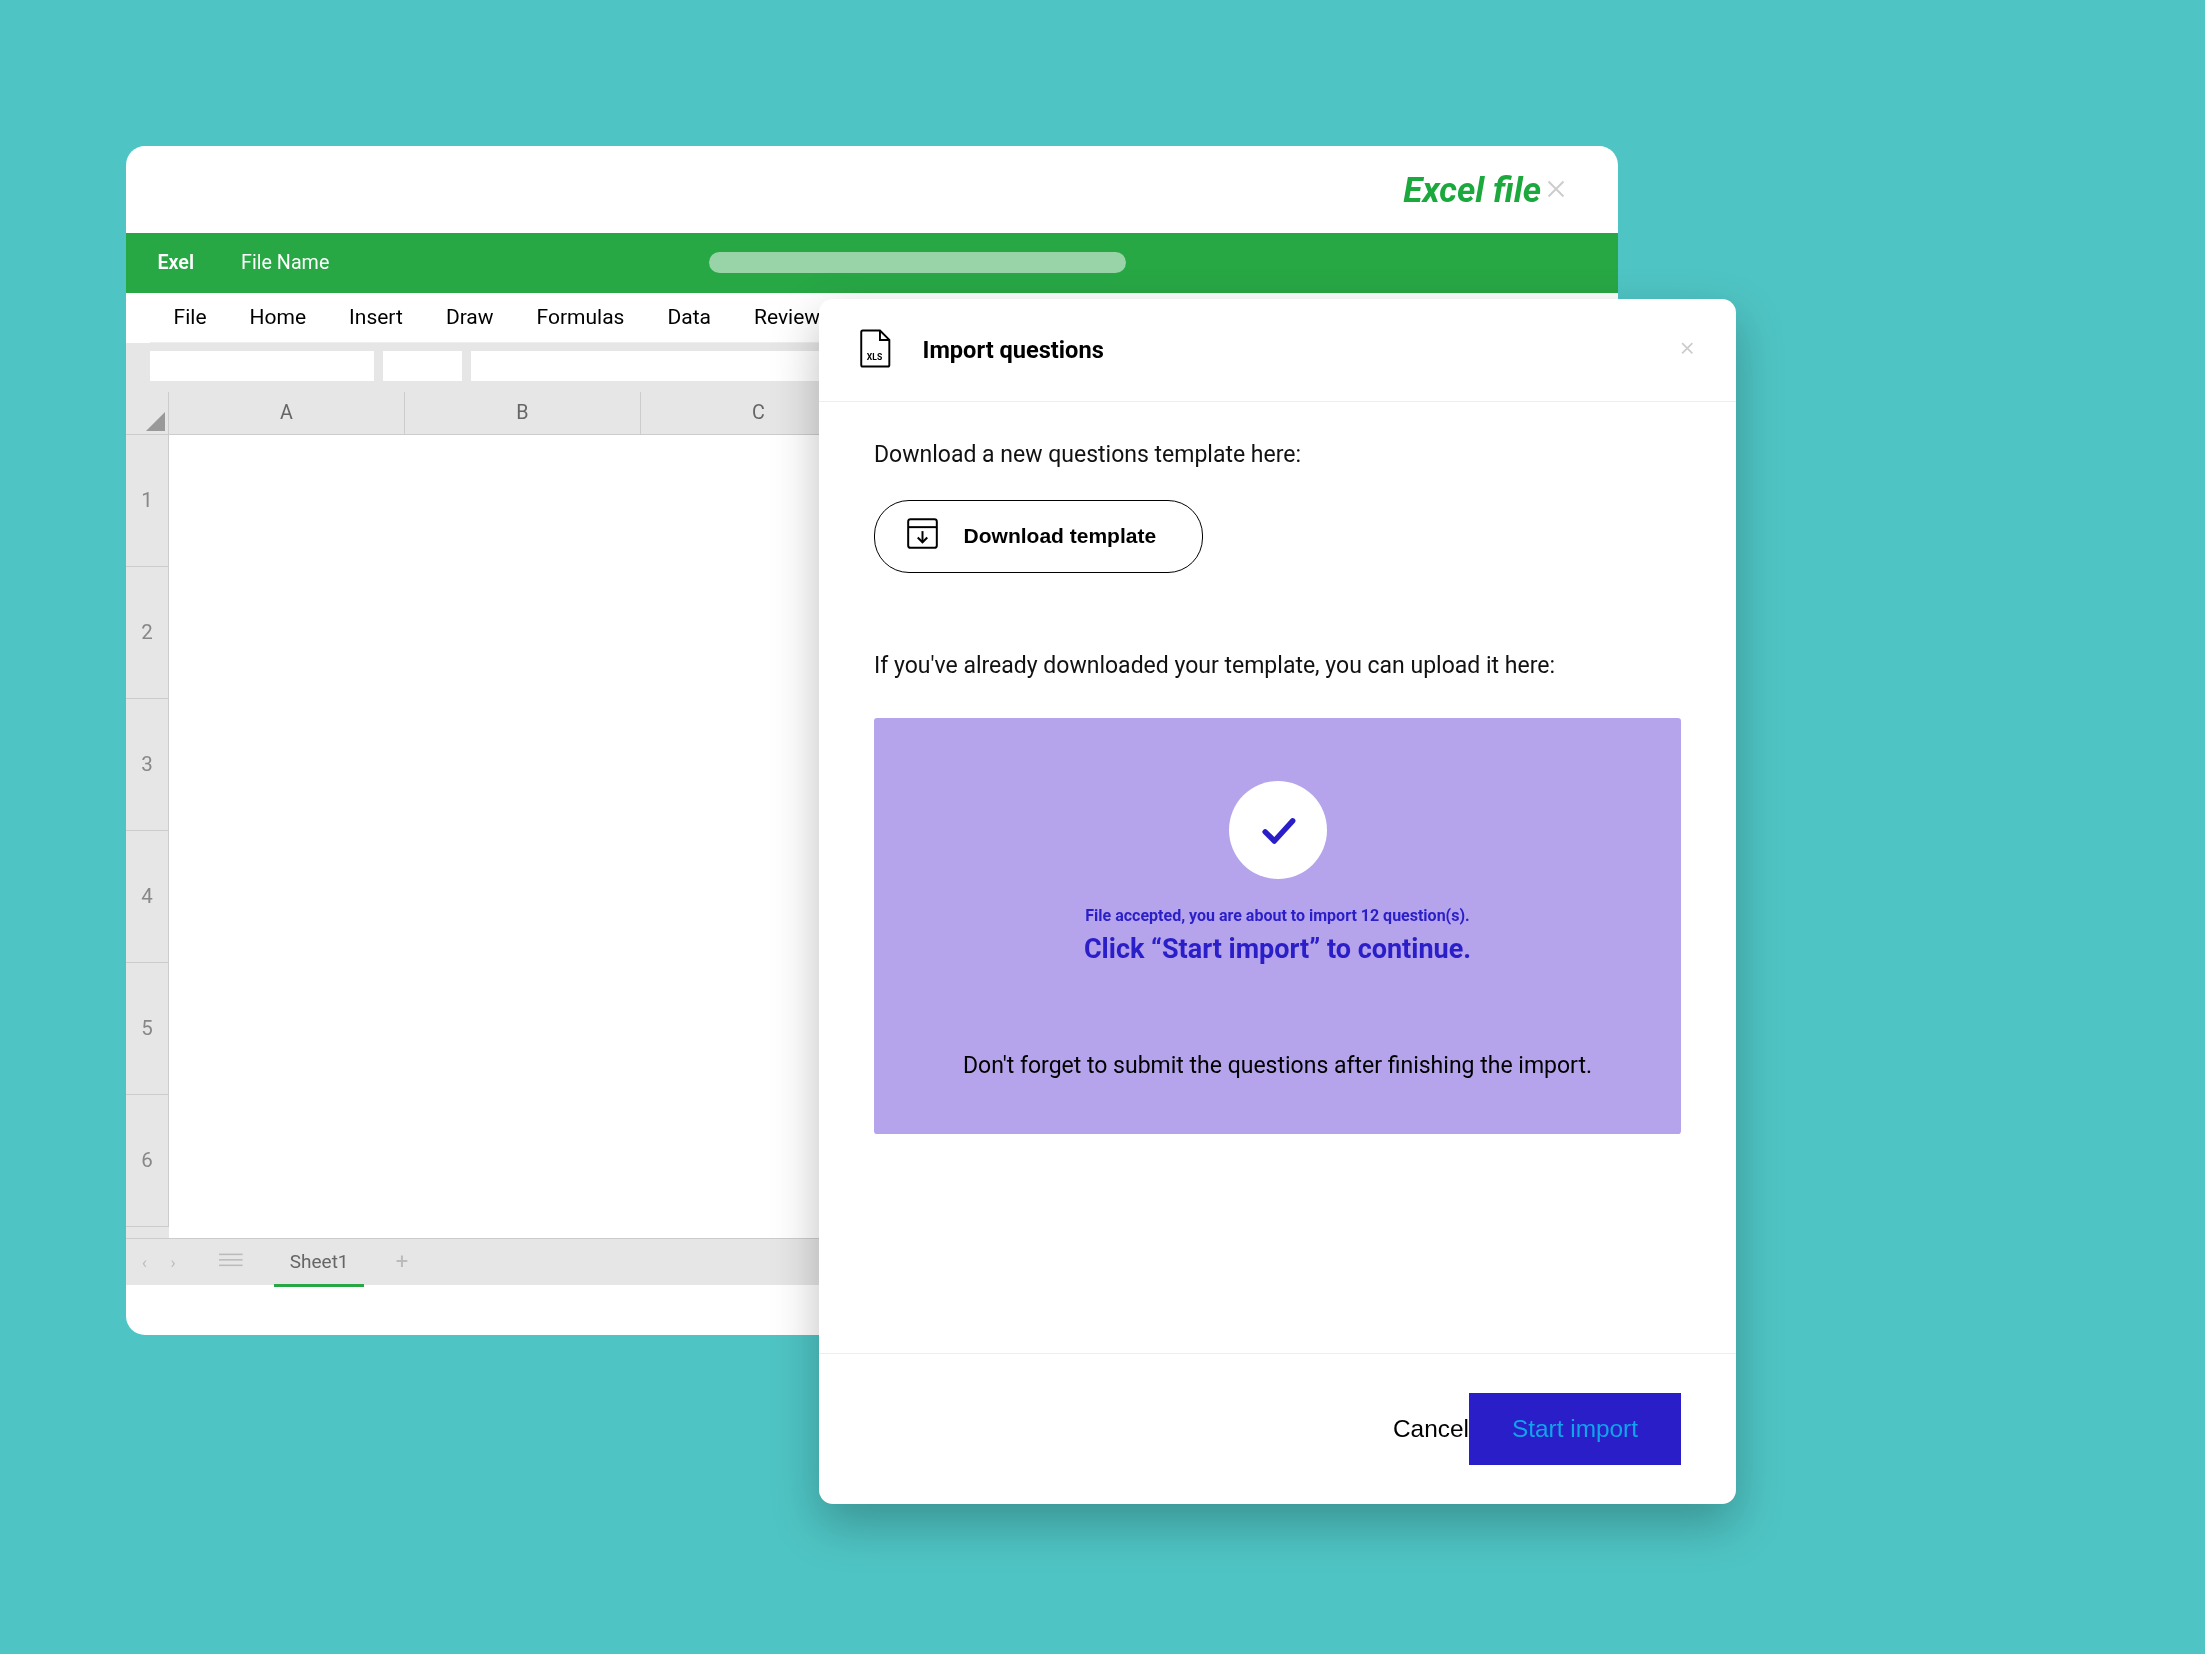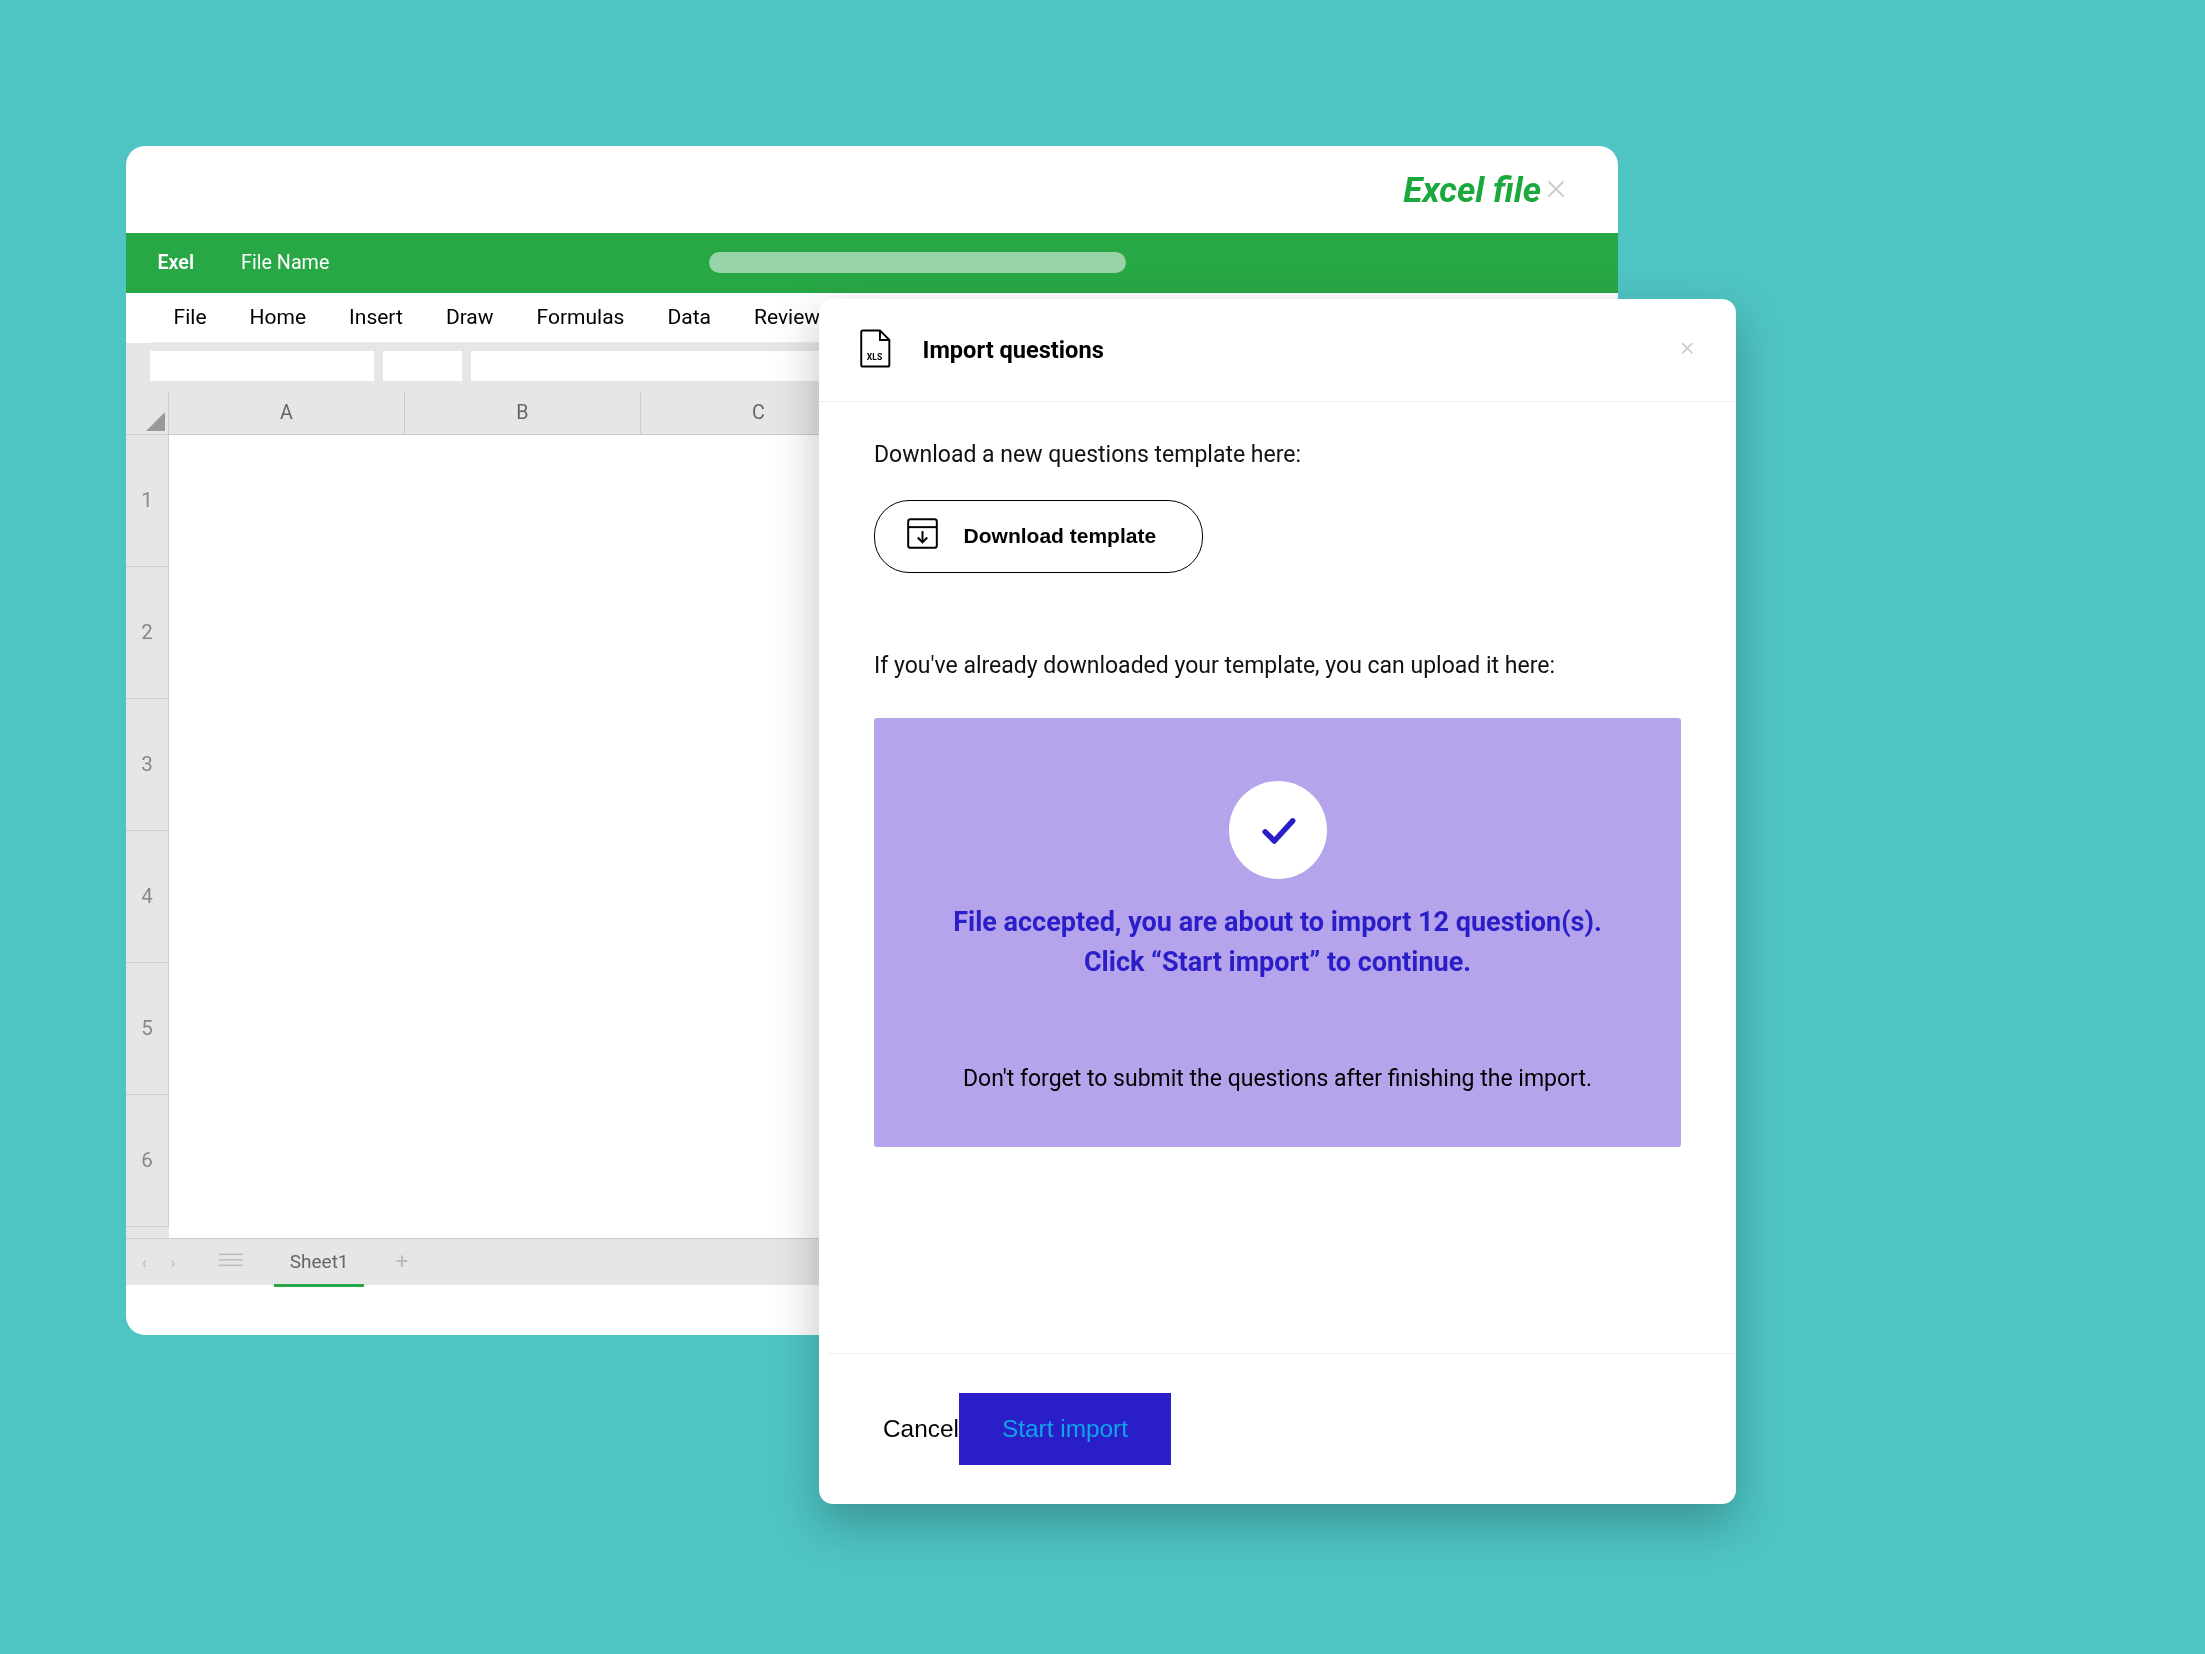--- a/index.html
+++ b/index.html
@@ -277,40 +277,39 @@
       background: #fff;
       border-radius: 50%;
       margin: 0 auto 27.6px auto;
       display: flex;
       align-items: center;
       justify-content: center;
     }
     .accepted-line1 {
       color: #2a1ec8;
       font-weight: 700;
-      font-size: 27px;
+      font-size: 16px;
       margin-bottom: 7.9px;
     }
     .accepted-line2 {
       color: #2a1ec8;
       font-weight: 700;
       font-size: 27px;
       margin-bottom: 87px;
     }
     .reminder-text {
       color: #000;
       font-size: 23px;
     }
     .dialog-footer {
       border-top: 0.8px solid #eee;
       padding: 39px 55px;
       display: flex;
-      justify-content: flex-start;
-      align-items: center;
-      margin-left: 9px;
+      justify-content: flex-end;
+      align-items: center;
     }
     .cancel-btn {
       font-size: 24.4px;
       color: #000;
       background: none;
       border: none;
       cursor: pointer;
     }
     .start-btn {
       background: #2a1ec8;

